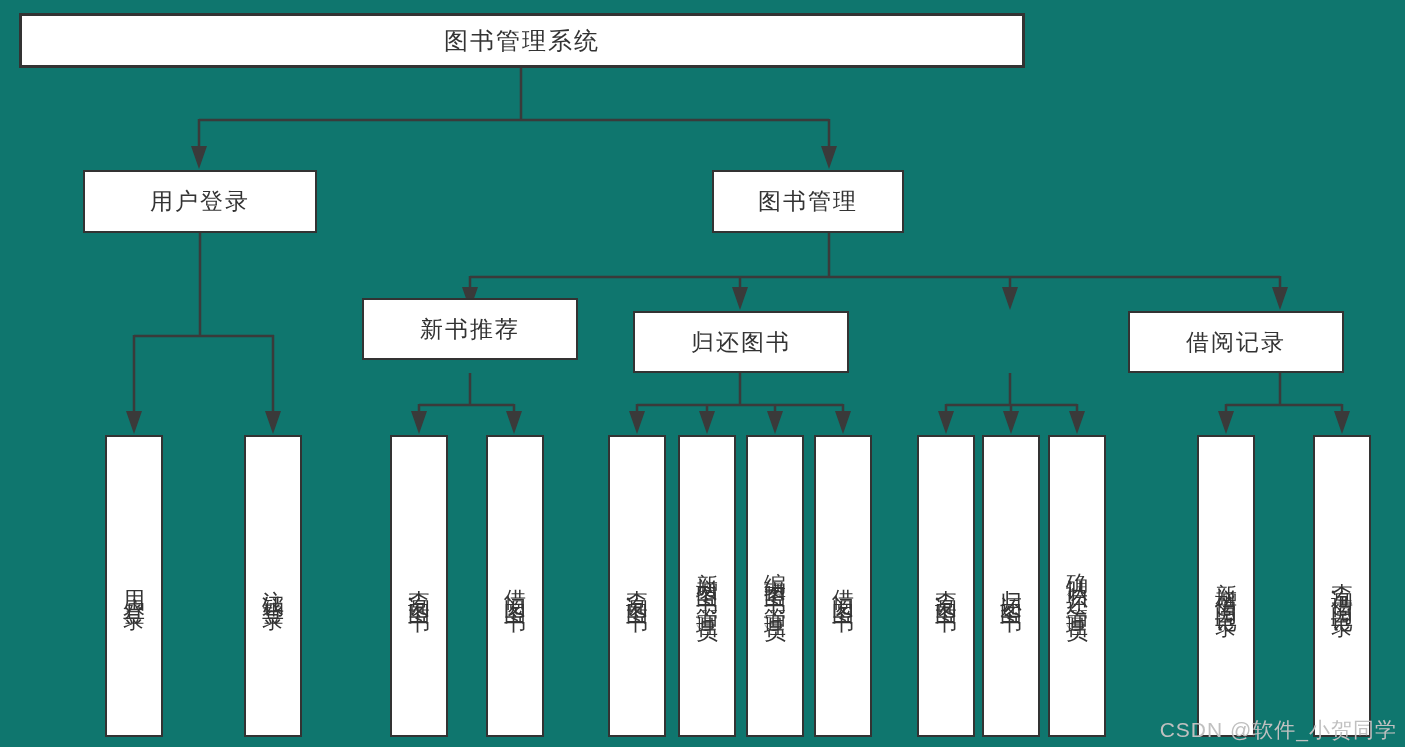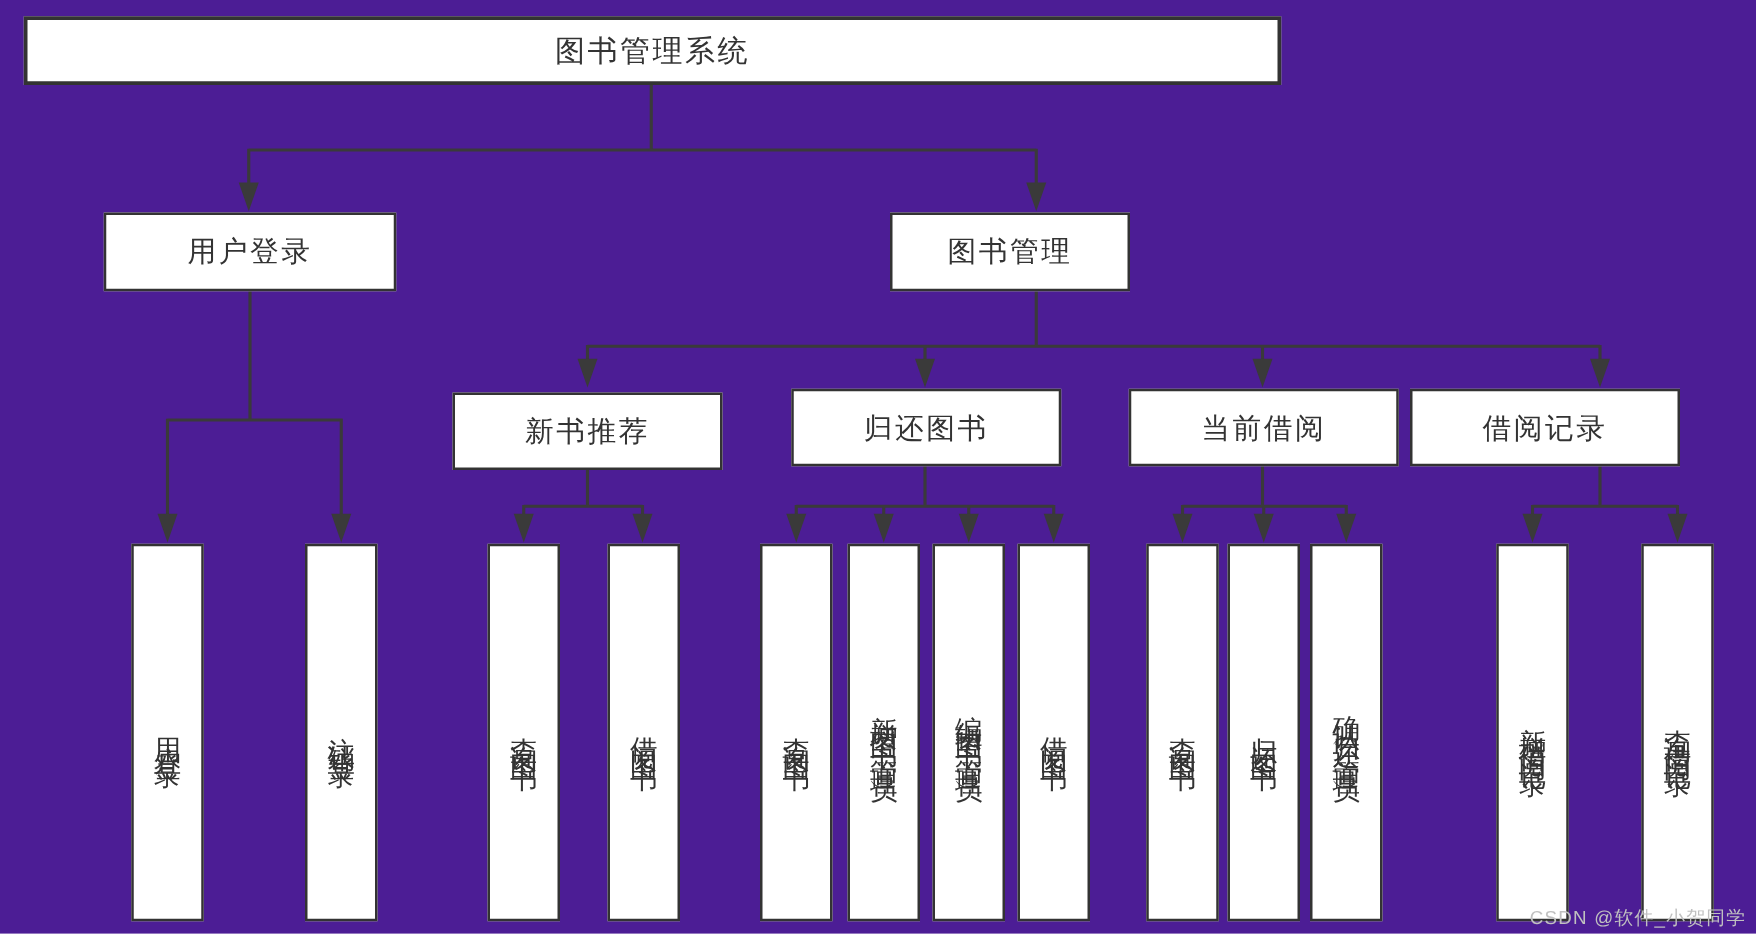--- a/index.html
+++ b/index.html
@@ -5,21 +5,21 @@
   html, body {
     margin: 0;
     padding: 0;
     background: #ffffff;
     font-family: "Liberation Sans", "DejaVu Sans", sans-serif;
   }
   #canvas {
     position: relative;
     width: 1405px;
     height: 747px;
-    background: #4c1d95;
+    background: #0f766e;
     overflow: hidden;
   }
   #connectors {
     position: absolute;
     left: 0; top: 0;
     z-index: 1;
   }
   .hbox {
     position: absolute;
     box-sizing: border-box;
@@ -54,21 +54,21 @@
     font-size: 22px;
     letter-spacing: 7px;
     line-height: 1;
     color: #333333;
     white-space: nowrap;
   }
   #watermark {
     position: absolute;
     right: 8px;
     bottom: 3px;
-    font-size: 15px;
+    font-size: 21px;
     color: #c0c0c0;
     letter-spacing: 1px;
     z-index: 3;
     white-space: nowrap;
   }
 </style>
 </head>
 <body>
 
 <div id="canvas">
@@ -131,23 +131,22 @@
       <polygon points="1218,411 1234,411 1226,434"></polygon>
       <polygon points="1334,411 1350,411 1342,434"></polygon>
     </g>
   </svg>
 
   <div class="hbox root" style="left:19px; top:13px; width:1006px; height:55px;">图书管理系统</div>
 
   <div class="hbox" style="left:83px; top:170px; width:234px; height:63px;">用户登录</div>
   <div class="hbox" style="left:712px; top:170px; width:192px; height:63px;">图书管理</div>
 
-  <div class="hbox" style="left:362px; top:314px; width:216px; height:62px;">新书推荐</div>
+  <div class="hbox" style="left:362px; top:298px; width:216px; height:62px;">新书推荐</div>
   <div class="hbox" style="left:633px; top:311px; width:216px; height:62px;">归还图书</div>
-  <div class="hbox" style="left:903px; top:311px; width:216px; height:62px;">当前借阅</div>
   <div class="hbox" style="left:1128px; top:311px; width:216px; height:62px;">借阅记录</div>
 
   <div class="vbox" style="left:105px;">
     <span class="vtext">用户登录</span>
   </div>
   <div class="vbox" style="left:244px;">
     <span class="vtext">注销登录</span>
   </div>
 
   <div class="vbox" style="left:390px;">

